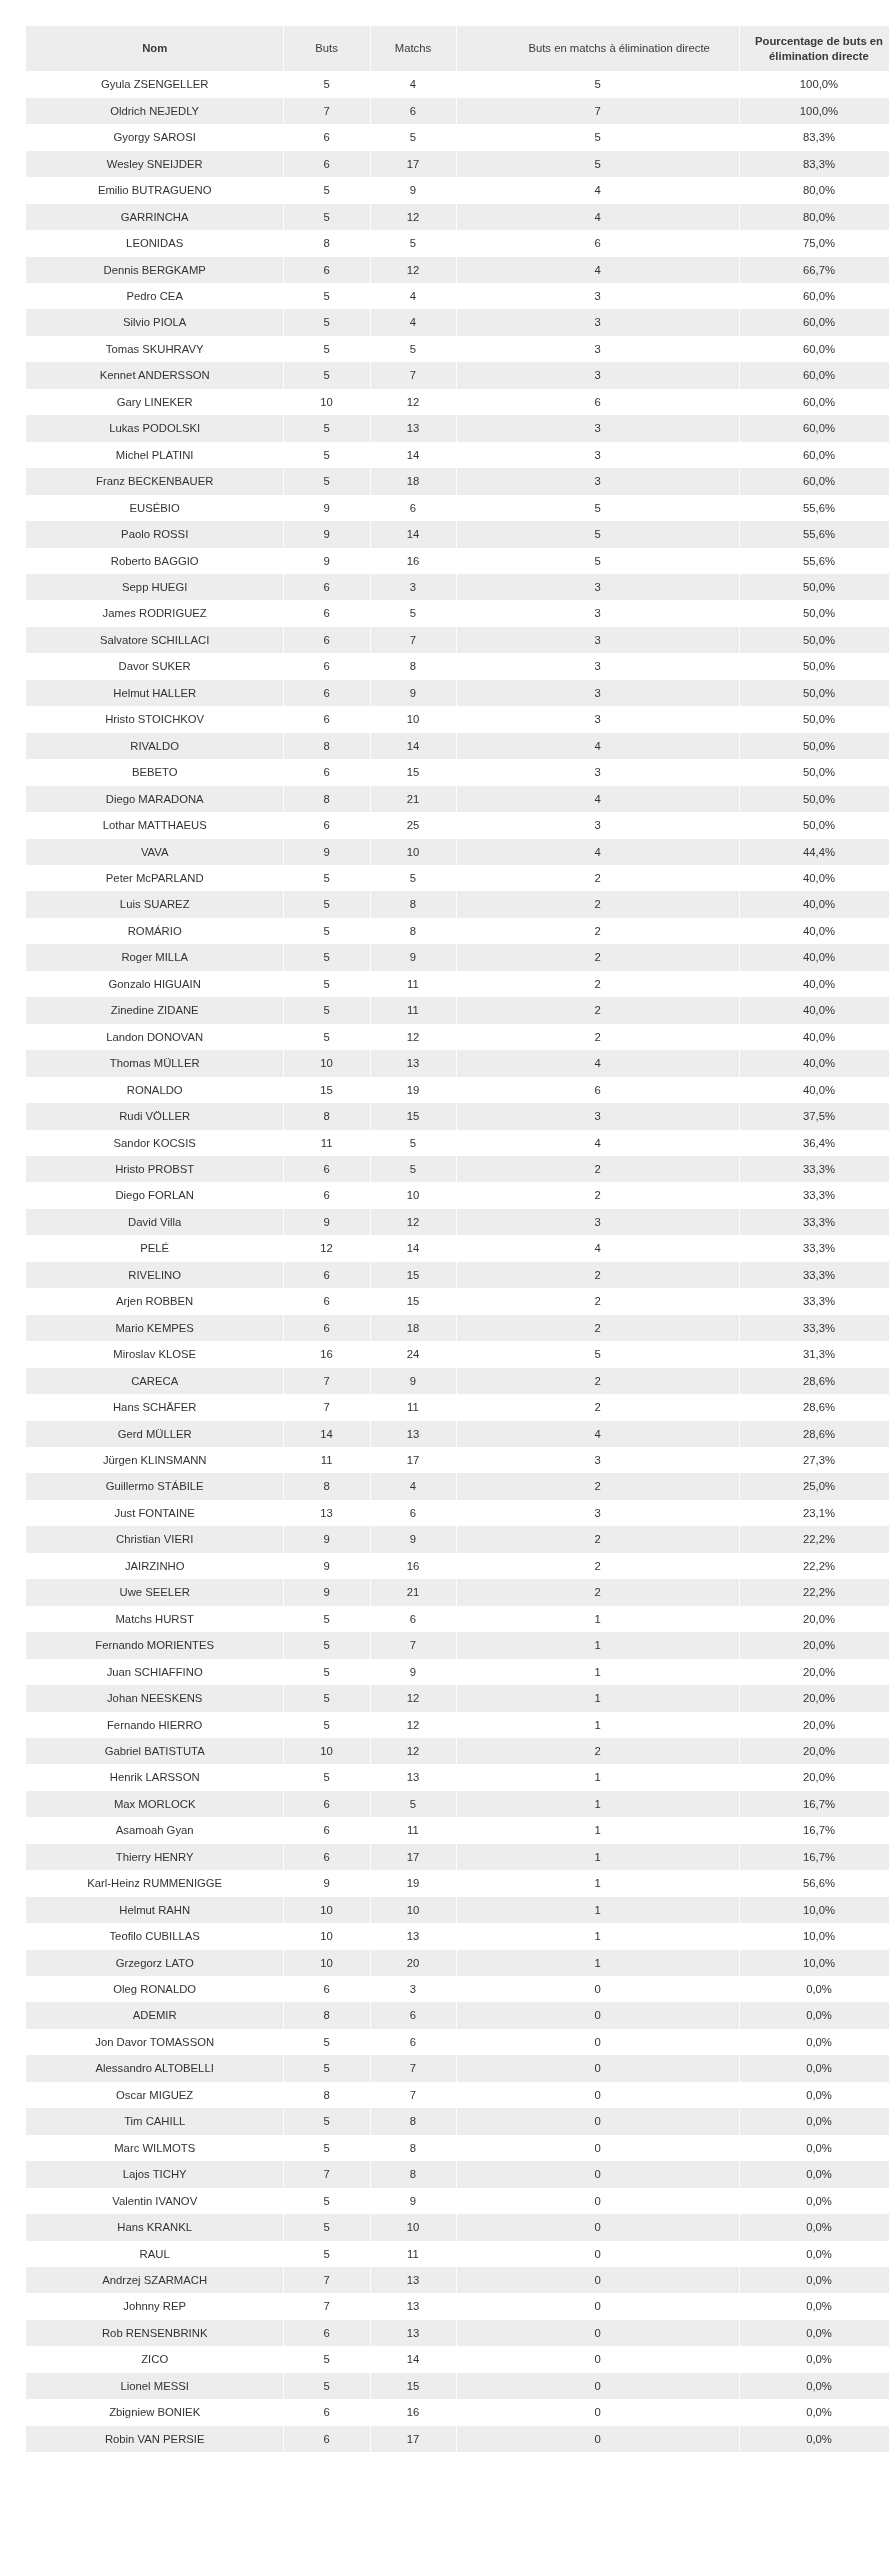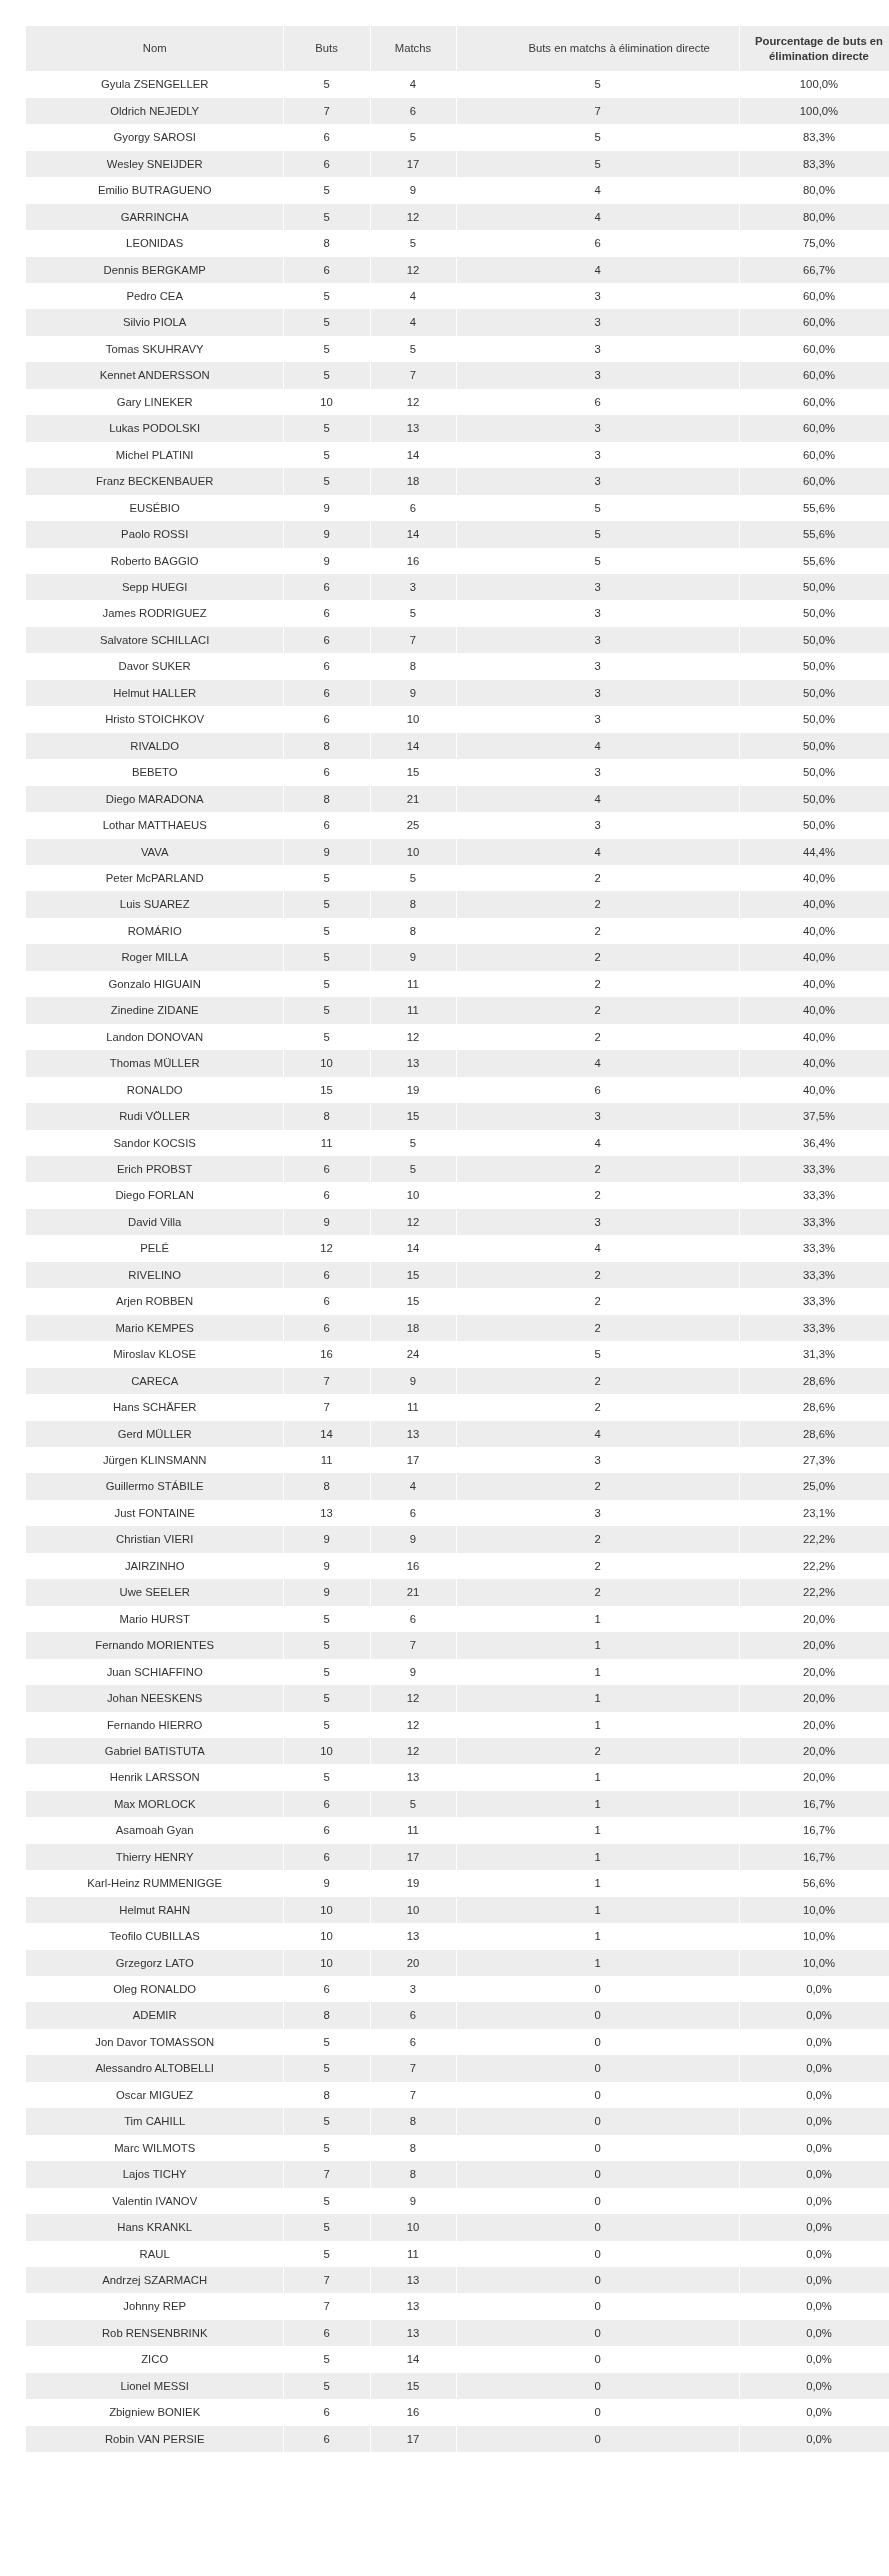--- a/index.html
+++ b/index.html
@@ -28,21 +28,21 @@
     background: #ededed;
     color: #3a3a3a;
     font-weight: normal;
     font-size: 11.3px;
     text-align: center;
     vertical-align: middle;
     padding: 7.8px 5.2px;
     line-height: 1.32;
     border: none;
   }
-  table.stats-table thead th.col-name   { width: 247px; }
+  table.stats-table thead th.col-name   { width: 247px; font-weight: bold; }
   table.stats-table thead th.col-goals  { width: 76px; margin-top: 35px;  }
   table.stats-table thead th.col-matchs { width: 76px; text-align: center;  }
   table.stats-table thead th.col-ko     { width: 230px; padding-left: 48px; }
   table.stats-table thead th.col-pct    { width: 149px; font-weight: bold; }
   table.stats-table thead th.col-points { width: 57px;  }
 
   table.stats-table tbody td {
     text-align: center;
     vertical-align: middle;
     padding: 6px 5.2px;
@@ -403,21 +403,21 @@
         </tr>
         <tr class="row-even">
           <td class="cell-nom">Sandor KOCSIS</td>
           <td class="cell-buts">11</td>
           <td class="cell-matchs">5</td>
           <td class="cell-ko">4</td>
           <td class="cell-pct">36,4%</td>
           <td class="cell-points">50</td>
         </tr>
         <tr class="row-odd">
-          <td class="cell-nom">Erich PROBST</td>
+          <td class="cell-nom">Hristo PROBST</td>
           <td class="cell-buts">6</td>
           <td class="cell-matchs">5</td>
           <td class="cell-ko">2</td>
           <td class="cell-pct">33,3%</td>
           <td class="cell-points">49</td>
         </tr>
         <tr class="row-even">
           <td class="cell-nom">Diego FORLAN</td>
           <td class="cell-buts">6</td>
           <td class="cell-matchs">10</td>
@@ -539,21 +539,21 @@
         </tr>
         <tr class="row-odd">
           <td class="cell-nom">Uwe SEELER</td>
           <td class="cell-buts">9</td>
           <td class="cell-matchs">21</td>
           <td class="cell-ko">2</td>
           <td class="cell-pct">22,2%</td>
           <td class="cell-points">33</td>
         </tr>
         <tr class="row-even">
-          <td class="cell-nom">Mario HURST</td>
+          <td class="cell-nom">Matchs HURST</td>
           <td class="cell-buts">5</td>
           <td class="cell-matchs">6</td>
           <td class="cell-ko">1</td>
           <td class="cell-pct">20,0%</td>
           <td class="cell-points">32</td>
         </tr>
         <tr class="row-odd">
           <td class="cell-nom">Fernando MORIENTES</td>
           <td class="cell-buts">5</td>
           <td class="cell-matchs">7</td>

